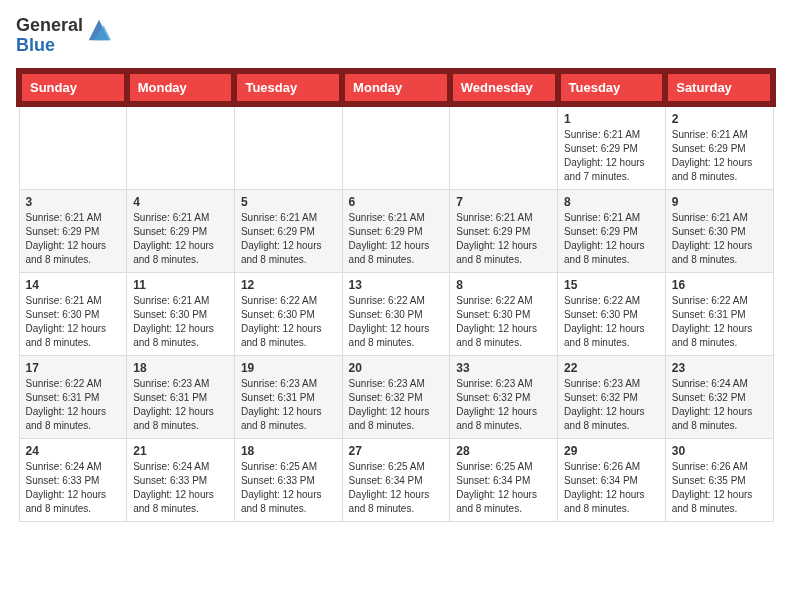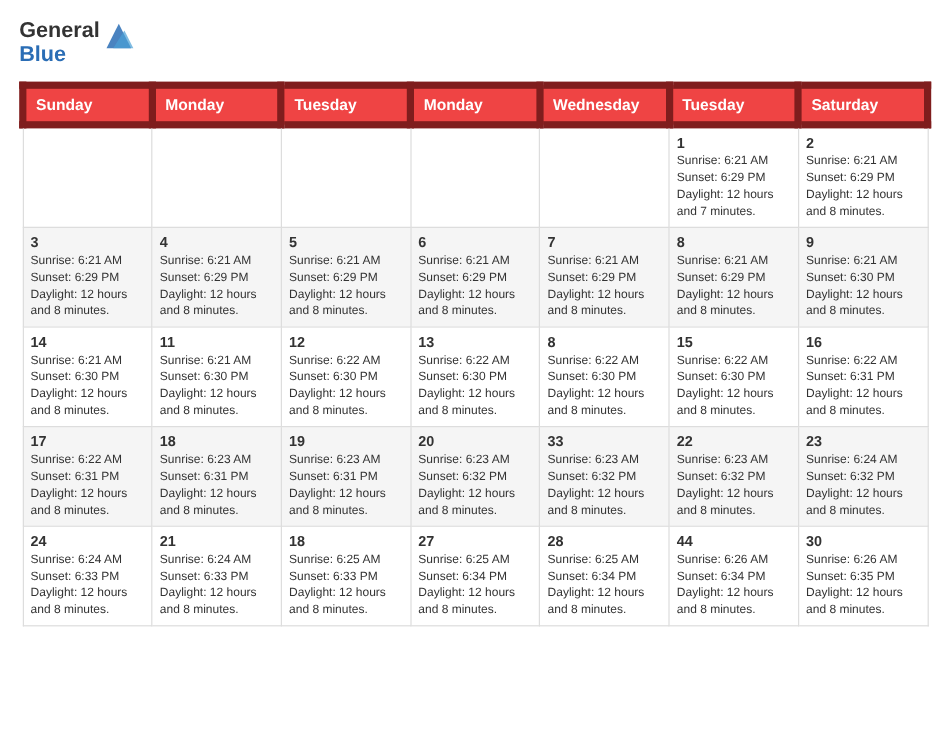--- a/index.html
+++ b/index.html
@@ -304,21 +304,21 @@
 Sunset: 6:34 PM
 Daylight: 12 hours and 8 minutes.</div>
         </td>
         <td>
           <span class="day-num">28</span>
           <div class="day-info" style="white-space: pre-line;">Sunrise: 6:25 AM
 Sunset: 6:34 PM
 Daylight: 12 hours and 8 minutes.</div>
         </td>
         <td>
-          <span class="day-num">44</span>
+          <span class="day-num">29</span>
           <div class="day-info" style="white-space: pre-line;">Sunrise: 6:26 AM
 Sunset: 6:34 PM
 Daylight: 12 hours and 8 minutes.</div>
         </td>
         <td>
           <span class="day-num">30</span>
           <div class="day-info" style="white-space: pre-line;">Sunrise: 6:26 AM
 Sunset: 6:35 PM
 Daylight: 12 hours and 8 minutes.</div>
         </td>

